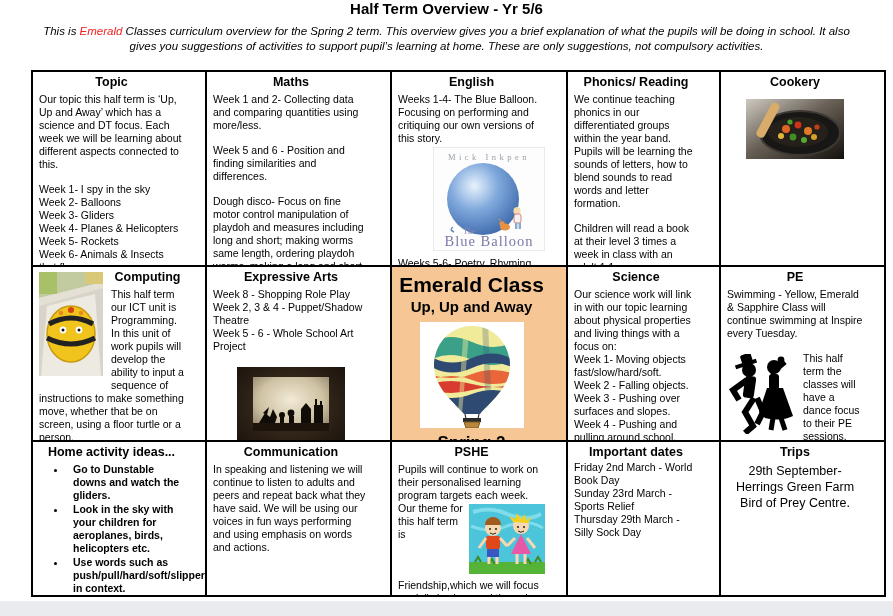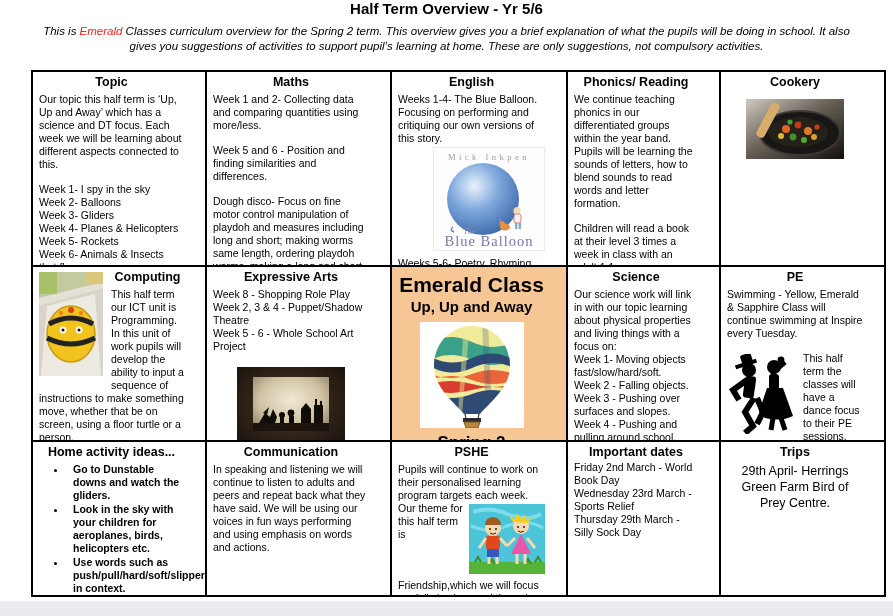--- a/index.html
+++ b/index.html
@@ -347,25 +347,25 @@
           <line x1="46" y1="34" x2="38" y2="42" stroke="#f8d8b0" stroke-width="3"></line>
           <line x1="58" y1="34" x2="66" y2="44" stroke="#f8d8b0" stroke-width="3"></line>
         </svg>
       </div>
       <p class="tight">Our theme for this half term is Friendship,which we will focus on daily in class and through Year Band Assemblies &amp; Breakfasts Buddies.</p>
     </div>
 
     <div class="cell dates">
       <div class="hdr">Important dates</div>
       <div>Friday 2nd March - World Book Day</div>
-      <div>Wednesday 23rd March - Sports Relief</div>
+      <div>Sunday 23rd March - Sports Relief</div>
       <div>Thursday 29th March - Silly Sock Day</div>
     </div>
 
     <div class="cell">
       <div class="hdr">Trips</div>
-      <div class="trips-body">29th April- Herrings Green Farm Bird of Prey Centre.</div>
+      <div class="trips-body">29th September- Herrings Green Farm Bird of Prey Centre.</div>
     </div>
 
   </div>
 </div>
 
 <div class="viewer-gutter"></div>
 
 </body></html>

